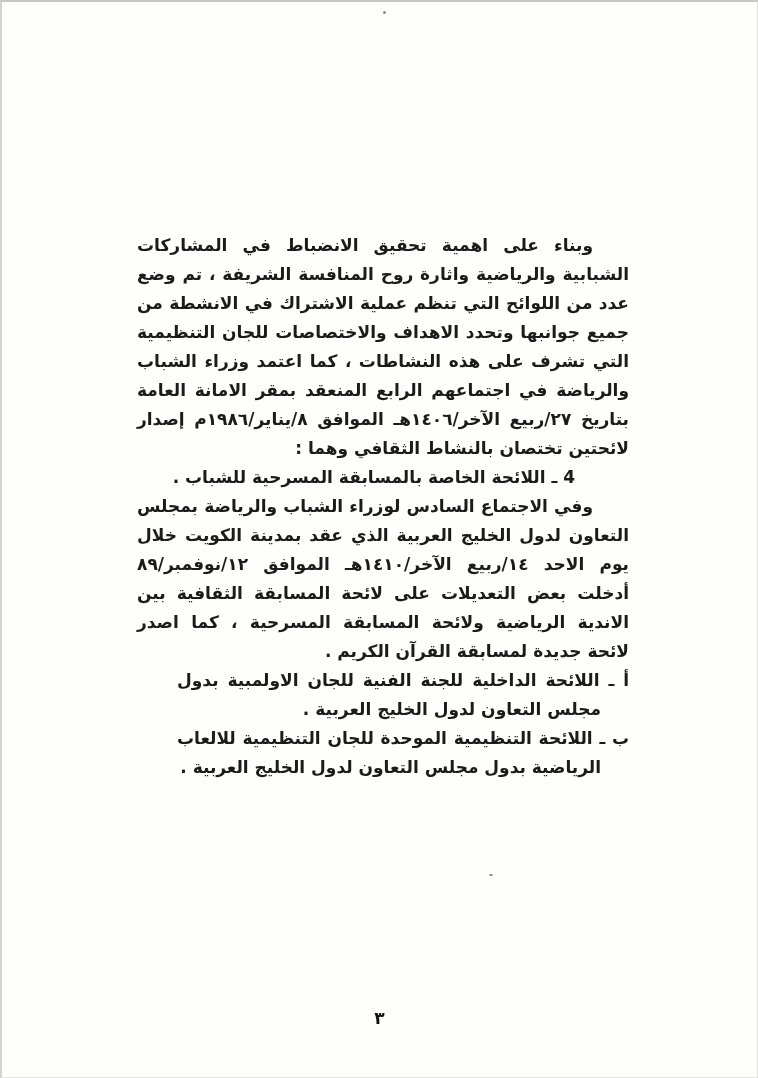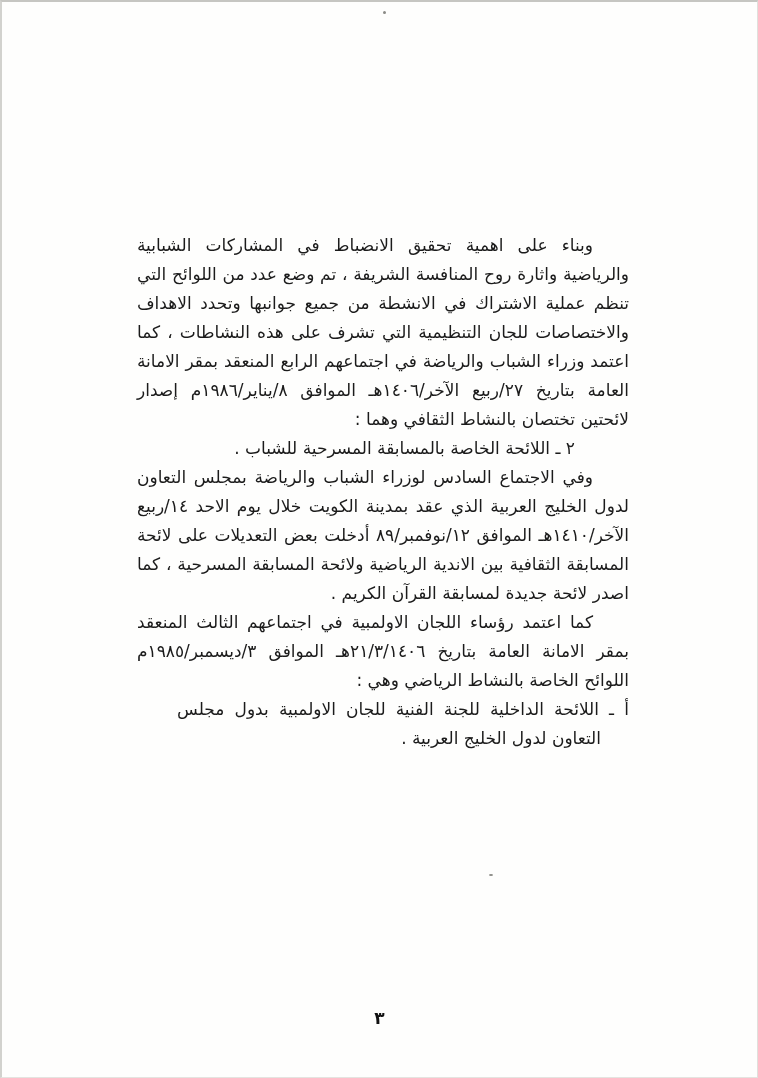--- a/index.html
+++ b/index.html
@@ -23,21 +23,21 @@
   .text-block {
     position: absolute;
     top: 229px;
     right: 128px;
     width: 492px;
     direction: rtl;
     text-align: justify;
     font-size: 17px;
     line-height: 29px;
   }
-  .para { margin: 0; }
+  .para { margin: 0; font-weight: bold; }
   .first-indent { text-indent: 36px; }
   .num-item { padding-right: 54px; }
   .letter-item { padding-right: 28px; text-indent: -28px; margin-left: 40px; }
   .page-number {
     position: absolute;
     top: 1006px;
     left: 0;
     right: 0;
     text-align: center;
     direction: rtl;
@@ -55,23 +55,23 @@
 </style>
 </head>
 <body>
 
 <div class="page">
 
   <span class="speck speck-top"></span>
 
   <main class="text-block">
     <p class="para first-indent">وبناء على اهمية تحقيق الانضباط في المشاركات الشبابية والرياضية واثارة روح المنافسة الشريفة ، تم وضع عدد من اللوائح التي تنظم عملية الاشتراك في الانشطة من جميع جوانبها وتحدد الاهداف والاختصاصات للجان التنظيمية التي تشرف على هذه النشاطات ، كما اعتمد وزراء الشباب والرياضة في اجتماعهم الرابع المنعقد بمقر الامانة العامة بتاريخ ٢٧/ربيع الآخر/١٤٠٦هـ الموافق ٨/يناير/١٩٨٦م إصدار لائحتين تختصان بالنشاط الثقافي وهما :</p>
-    <p class="para num-item">٢ ـ اللائحة الخاصة بالمسابقة المسرحية للشباب .</p>
+    <p class="para num-item">4 ـ اللائحة الخاصة بالمسابقة المسرحية للشباب .</p>
     <p class="para first-indent">وفي الاجتماع السادس لوزراء الشباب والرياضة بمجلس التعاون لدول الخليج العربية الذي عقد بمدينة الكويت خلال يوم الاحد ١٤/ربيع الآخر/١٤١٠هـ الموافق ١٢/نوفمبر/٨٩ أدخلت بعض التعديلات على لائحة المسابقة الثقافية بين الاندية الرياضية ولائحة المسابقة المسرحية ، كما اصدر لائحة جديدة لمسابقة القرآن الكريم .</p>
-    <p class="para first-indent">كما اعتمد رؤساء اللجان الاولمبية في اجتماعهم الثالث المنعقد بمقر الامانة العامة بتاريخ ٢١/٣/١٤٠٦هـ الموافق ٣/ديسمبر/١٩٨٥م اللوائح الخاصة بالنشاط الرياضي وهي :</p>
     <p class="para letter-item">أ ـ اللائحة الداخلية للجنة الفنية للجان الاولمبية بدول مجلس التعاون لدول الخليج العربية .</p>
+    <p class="para letter-item">ب ـ اللائحة التنظيمية الموحدة للجان التنظيمية للالعاب الرياضية بدول مجلس التعاون لدول الخليج العربية .</p>
   </main>
 
   <span class="speck speck-mid"></span>
 
   <footer class="page-number">٣</footer>
 
 </div>
 
 </body></html>

